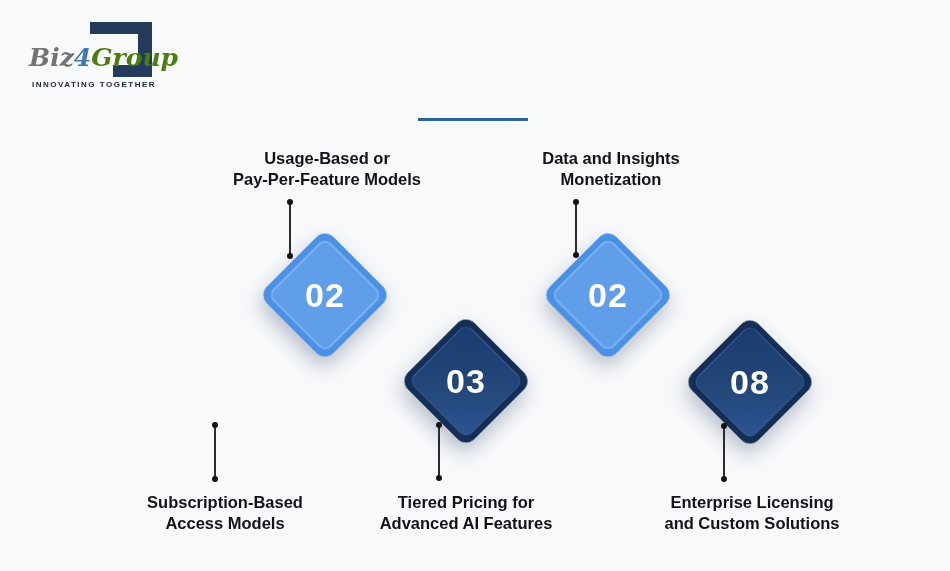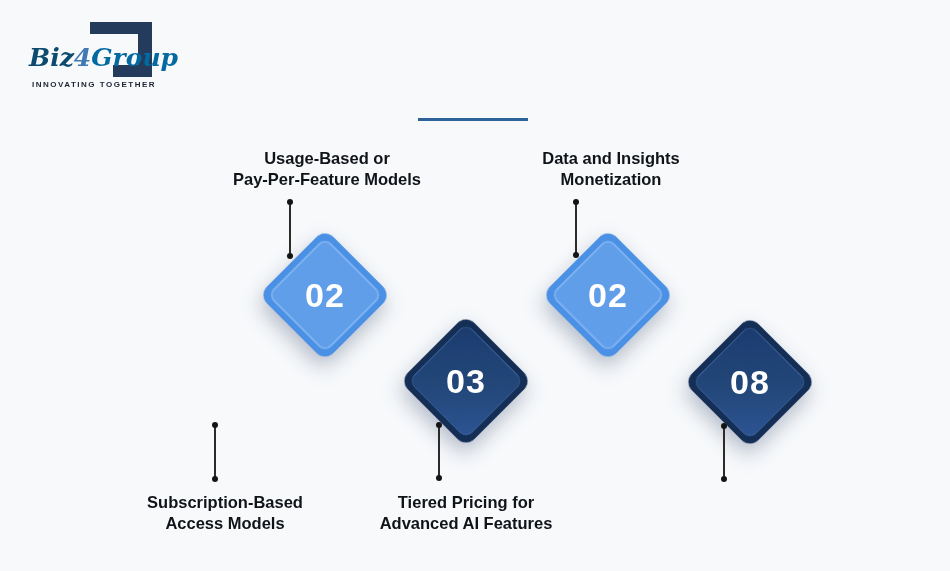--- a/index.html
+++ b/index.html
@@ -14,23 +14,23 @@
   }
 
   
   .logo { position:absolute; left:25px; top:16px; width:145px; height:82px; }
   .logo-bracket { position:absolute; left:65px; top:6px; width:62px; height:55px; }
   .logo-text {
     position:absolute; left:4px; top:28px; white-space:nowrap;
     font-family:"DejaVu Serif", serif; font-style:italic;
     font-size:25px; line-height:28px;
   }
-  .logo-text .biz   { color:#0c4a6e; font-weight:bold; }
+  .logo-text .biz   { color:#737373; font-weight:bold; }
   .logo-text .four  { color:#4179b5; font-weight:bold; }
-  .logo-text .group { color:#0369a1; font-weight:bold; }
+  .logo-text .group { color:#4d7c0f; font-weight:bold; }
   .logo-tagline {
     position:absolute; left:7px; top:64px;
     font-size:8px; font-weight:bold; letter-spacing:1.5px;
     color:#1c2330; white-space:nowrap;
   }
 
   
   .title {
     position:absolute; left:0; right:0; top:41px;
     text-align:center; font-size:24.5px; font-weight:bold;
@@ -140,14 +140,16 @@
   <div class="diamond-wrap dark" style="left:684px; top:316px;">
     <div class="diamond">
       <div class="diamond-inner"></div>
     </div>
     <div class="diamond-number">08</div>
   </div>
   <div class="connector" style="left:723px; top:426px; height:53px;">
     <div class="connector-dot top"></div>
     <div class="connector-dot bottom"></div>
   </div>
+  <div class="step-label" style="left:622px; top:492px;">Enterprise Licensing
+and Custom Solutions</div>
 
 </div>
 
 </body></html>

